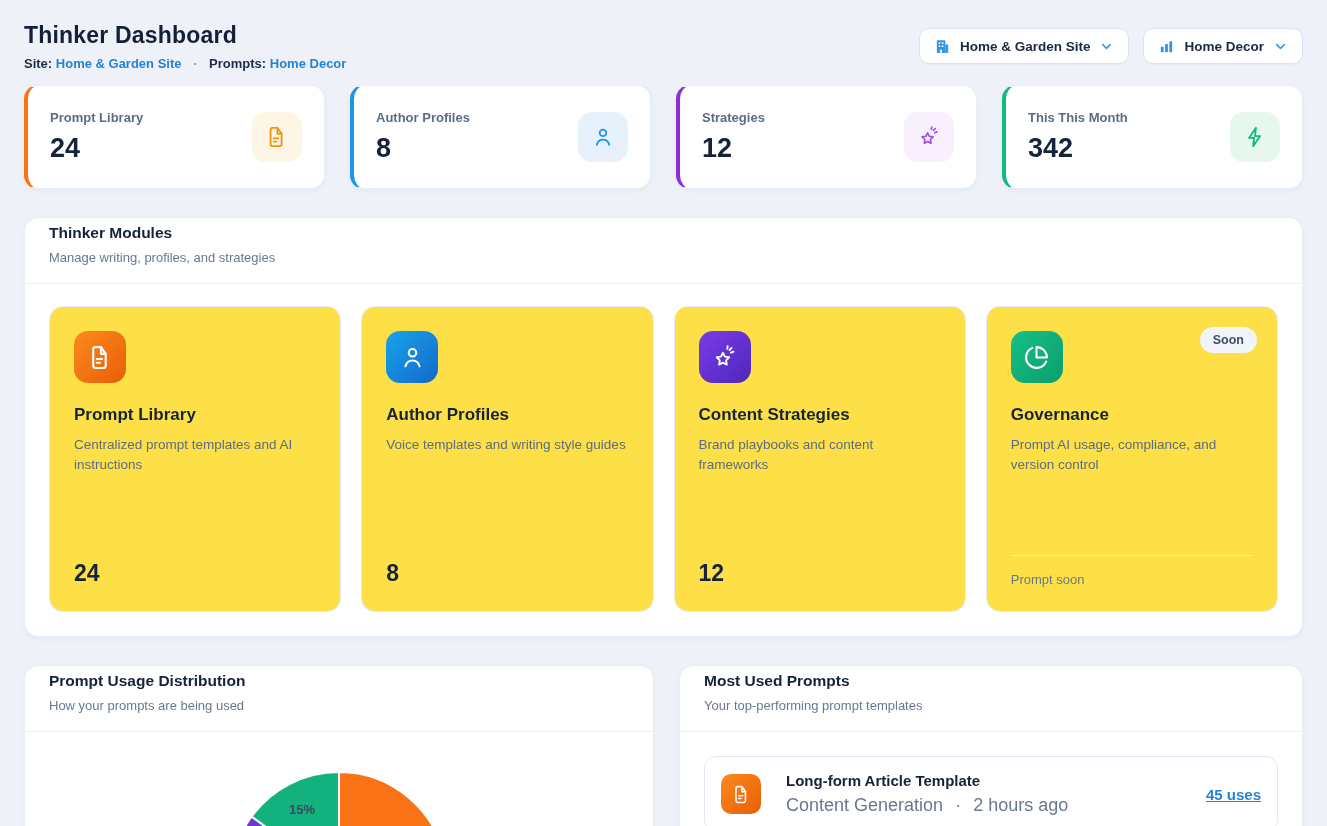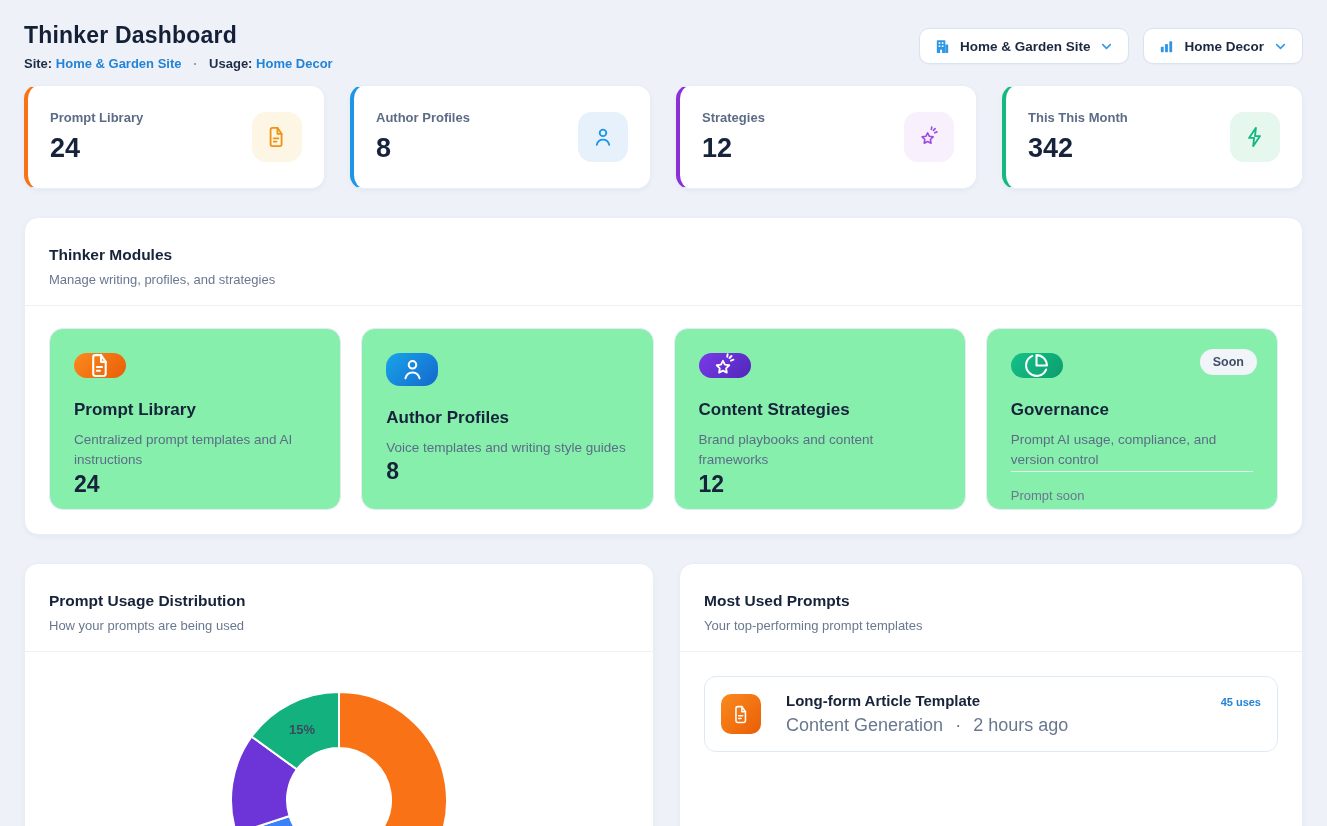--- a/index.html
+++ b/index.html
@@ -49,28 +49,28 @@
   .stat-icon.orange { background: #fdf6e4; color: #ef9312; }
   .stat-icon.blue   { background: #e7f1fc; color: #1e96e8; }
   .stat-icon.purple { background: #f8f0fc; color: #a14ce0; }
   .stat-icon.green  { background: #e6f7ee; color: #12b981; }
 
   
   .panel {
     background: #fff; border: 1px solid #e8eef7; border-radius: 14px;
     box-shadow: 0 2px 5px rgba(25,55,110,.05); margin-top: 28px;
   }
-  .panel-header { padding: 28px 24px 18px; border-bottom: 1px solid #edf1f7; }
+  .panel-header { padding: 6px 24px 18px; border-bottom: 1px solid #edf1f7; }
   .panel-title { font-size: 15.5px; font-weight: 700; color: #16233a; }
   .panel-sub { margin-top: 8px; font-size: 13px; color: #6a788f; }
   .modules-grid { display: grid; grid-template-columns: repeat(4, 1fr); gap: 20px; padding: 22px 24px 24px; }
   .module-card {
     position: relative; border: 1px solid #e4ebf5; border-radius: 14px;
-    padding: 24px; height: 182px; display: flex; flex-direction: column; cursor: pointer;
-    background: #86efac;
+    padding: 24px; height: 306px; display: flex; flex-direction: column; cursor: pointer;
+    background: #fde047;
   }
   .module-icon { width: 52px; height: 52px; border-radius: 14px; display: flex; align-items: center; justify-content: center; color: #fff; }
   .module-icon svg { width: 25px; height: 25px; }
   .module-icon.orange { background: linear-gradient(135deg, #fb8a1e, #e95e06); }
   .module-icon.blue   { background: linear-gradient(135deg, #18a4e9, #1468cd); }
   .module-icon.purple { background: linear-gradient(135deg, #7a3bea, #4f27b8); }
   .module-icon.green  { background: linear-gradient(135deg, #16c08a, #0b9e6c); }
   .module-title { margin-top: 22px; font-size: 17px; font-weight: 800; color: #16233a; }
   .module-desc { margin-top: 10px; font-size: 13.5px; line-height: 1.5; color: #5c6c86; max-width: 240px; }
   .module-stat { margin-top: auto; font-size: 23px; font-weight: 800; color: #16233a; }
@@ -101,35 +101,35 @@
   .prompt-icon {
     width: 40px; height: 40px; border-radius: 10px; flex: 0 0 40px;
     background: linear-gradient(135deg, #fb8a1e, #e95e06);
     color: #fff; display: flex; align-items: center; justify-content: center;
   }
   .prompt-icon svg { width: 19px; height: 19px; }
   .prompt-text { flex: 1; }
   .prompt-name { font-size: 15px; font-weight: 800; color: #16233a; }
   .prompt-meta { margin-top: 6px; font-size: 18px; color: #6a788f; }
   .prompt-meta .dot { margin: 0 7px; }
-  .prompt-uses { font-size: 11px; font-weight: 800; color: #2383d6; align-self: flex-start; margin-top: 4px; }
+  .prompt-uses { font-size: 15px; font-weight: 800; color: #2383d6; align-self: flex-start; margin-top: 14px; text-decoration: underline; }
 </style>
 </head>
 <body>
 
 <div class="page">
 
   <div class="header">
     <div>
       <div class="page-title">Thinker Dashboard</div>
       <div class="subtitle">
         <span>Site:</span>
         <a class="link">Home &amp; Garden Site</a>
         <span class="dot">·</span>
-        <span>Usage:</span>
+        <span>Prompts:</span>
         <a class="link">Home Decor</a>
       </div>
     </div>
     <div class="header-actions">
       <button class="dropdown-btn">
         <span class="lead-ic">
           <svg viewBox="0 0 24 24">
               <rect x="4" y="3" width="12" height="18" rx="1" fill="currentColor"></rect>
               <rect x="16" y="9" width="4" height="12" rx="0.5" fill="currentColor"></rect>
               <rect x="6.6" y="6" width="2.3" height="2.3" fill="#fff"></rect>

